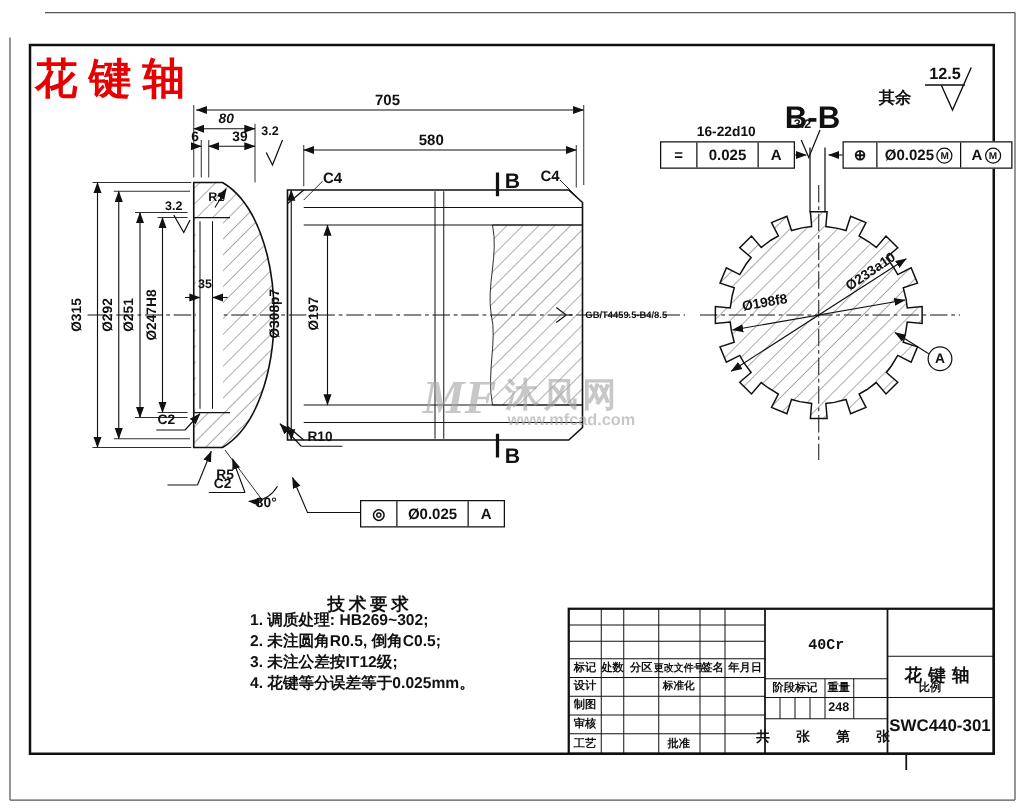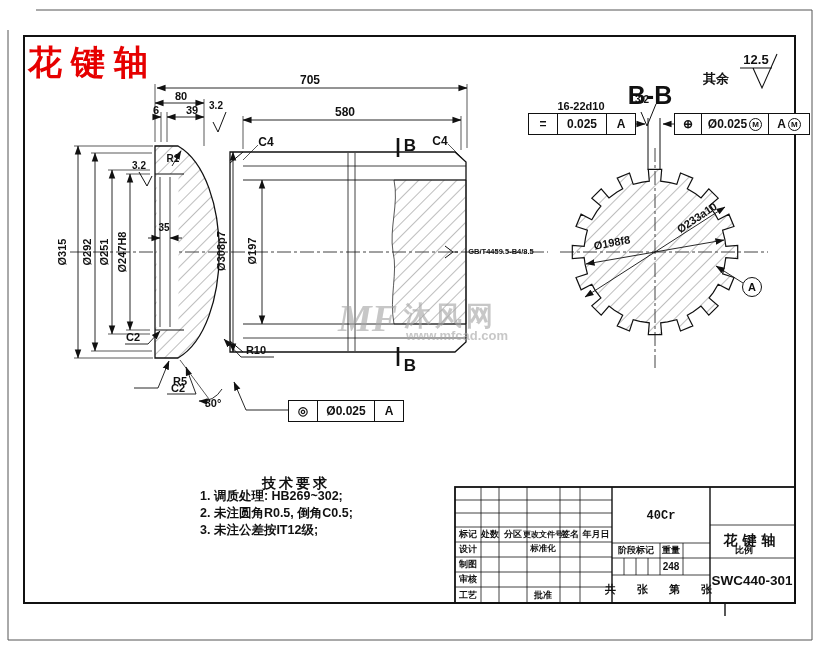--- a/index.html
+++ b/index.html
@@ -177,21 +177,21 @@
       <line x1="710" y1="487" x2="710" y2="603" stroke-width="1.4"></line>
     </g>
   </svg>
 
   <div class="lbl red-title" style="left:28px;top:40px;">花键轴</div>
 
   <div class="lbl" style="left:716px;top:67px;font-size:13px;margin-top:11px;">其余</div>
   <div class="lbl" style="left:756px;top:59px;font-size:13px;">12.5</div>
 
   <div class="lbl" style="left:310px;top:80px;font-size:12px;">705</div>
-  <div class="lbl" style="left:181px;top:96px;">80</div>
+  <div class="lbl" style="left:181px;top:96px;font-style:italic;">80</div>
   <div class="lbl" style="left:156px;top:110px;">6</div>
   <div class="lbl" style="left:192px;top:110px;">39</div>
   <div class="lbl" style="left:345px;top:112px;font-size:12px;">580</div>
   <div class="lbl" style="left:216px;top:106px;font-size:10px;">3.2</div>
   <div class="lbl" style="left:139px;top:166px;font-size:10px;">3.2</div>
   <div class="lbl rot90" style="left:62px;top:252px;">Ø315</div>
   <div class="lbl rot90" style="left:87px;top:252px;">Ø292</div>
   <div class="lbl rot90" style="left:104px;top:252px;">Ø251</div>
   <div class="lbl rot90" style="left:122px;top:252px;">Ø247H8</div>
   <div class="lbl rot90" style="left:221px;top:251px;">Ø308p7</div>
@@ -243,20 +243,21 @@
   <div class="datum-circle" style="left:752px;top:287px;">A</div>
 
   <div class="wm" style="left:404px;top:298px;font:bold 27px 'Liberation Sans',sans-serif;letter-spacing:4px;">沐风网</div>
   <div class="wm" style="left:338px;top:296px;font:italic bold 38px 'Liberation Serif',serif;">MF</div>
   <div class="wm" style="left:406px;top:328px;font:bold 13px 'Liberation Sans',sans-serif;">www.mfcad.com</div>
 
   <div class="lbl" style="left:296px;top:483px;font-size:14px;letter-spacing:3px;">技术要求</div>
   <div class="lbl" style="left:200px;top:496px;transform:translate(0,-50%);font-size:12.5px;">1. 调质处理: HB269~302;</div>
   <div class="lbl" style="left:200px;top:513px;transform:translate(0,-50%);font-size:12.5px;">2. 未注圆角R0.5, 倒角C0.5;</div>
   <div class="lbl" style="left:200px;top:530px;transform:translate(0,-50%);font-size:12.5px;">3. 未注公差按IT12级;</div>
+  <div class="lbl" style="left:200px;top:547px;transform:translate(0,-50%);font-size:12.5px;">4. 花键等分误差等于0.025mm。</div>
 
   <div class="tb-lbl" style="left:468px;top:534px;">标记</div>
   <div class="tb-lbl" style="left:490px;top:534px;">处数</div>
   <div class="tb-lbl" style="left:513px;top:534px;">分区</div>
   <div class="tb-lbl" style="left:543px;top:534px;font-size:8px;">更改文件号</div>
   <div class="tb-lbl" style="left:570px;top:534px;">签名</div>
   <div class="tb-lbl" style="left:596px;top:534px;">年月日</div>
 
   <div class="tb-lbl" style="left:468px;top:549px;">设计</div>
   <div class="tb-lbl" style="left:468px;top:564px;">制图</div>

